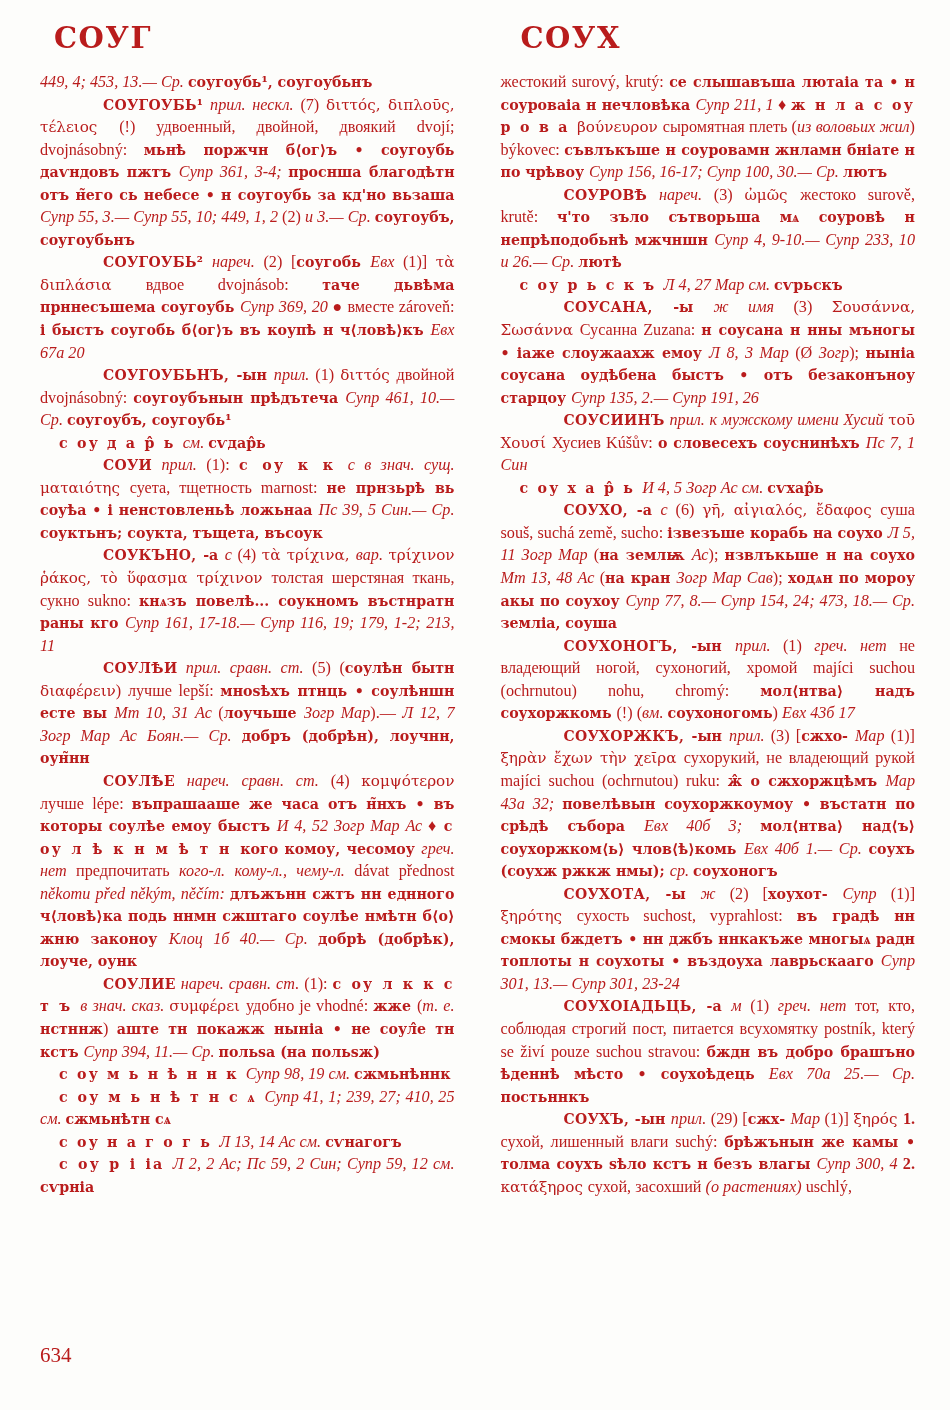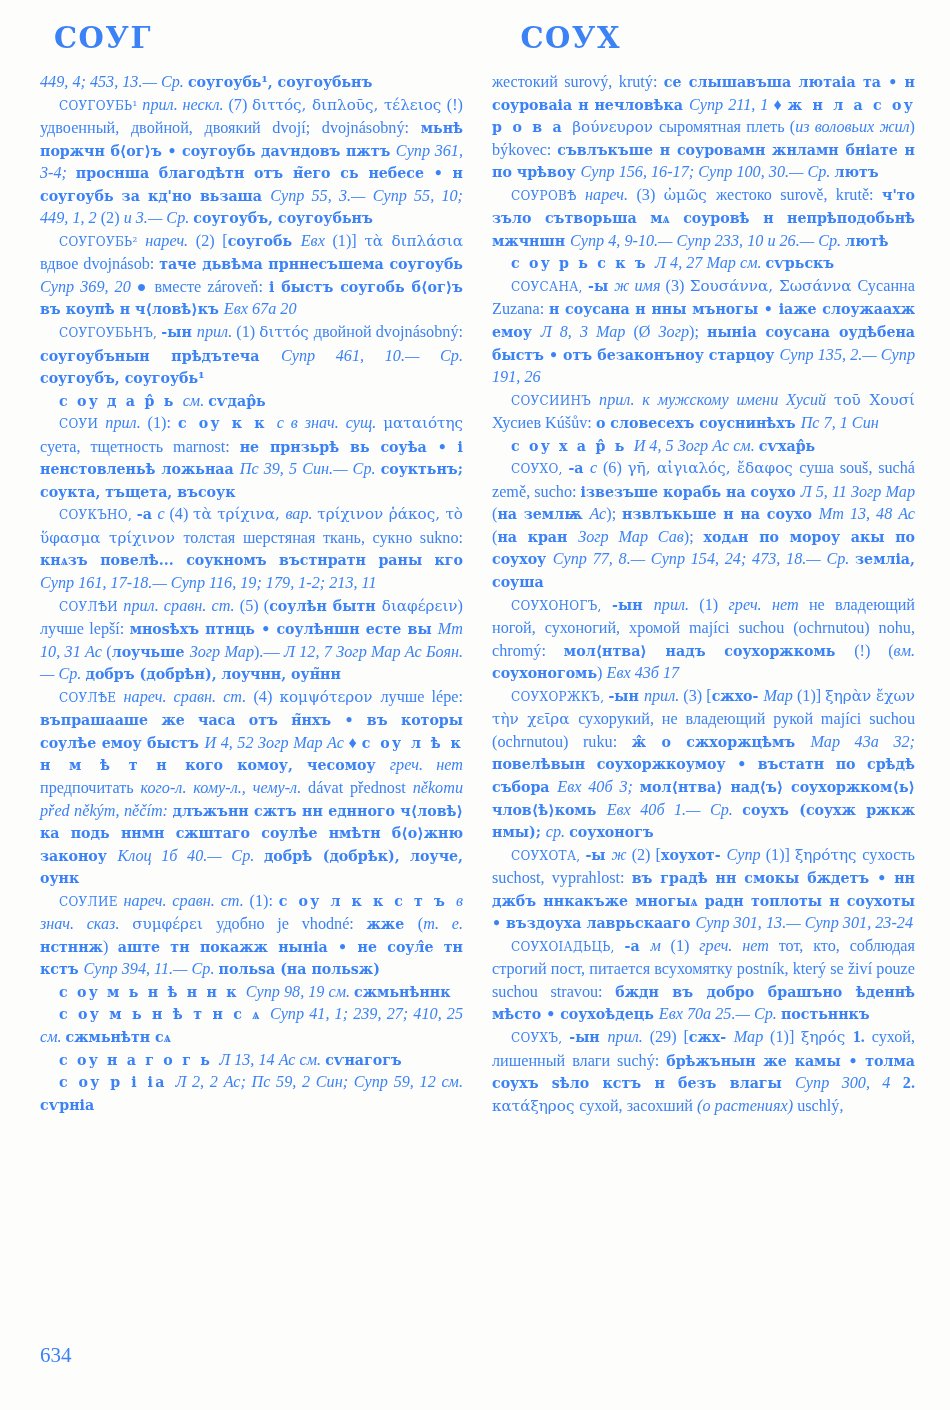--- a/index.html
+++ b/index.html
@@ -1,61 +1,62 @@
 <!DOCTYPE html>
 <html><head>
 <meta charset="utf-8">
 <style>
   html,body { margin:0; padding:0; background:#e8e8e4; }
   .page {
     position:relative;
     width:950px; height:1410px;
     margin:0 auto;
     background:#fdfdfb;
-    color:#3b82f6;
+    color:#b91c1c;
     overflow:hidden;
   }
   .running-heads {
     display:flex;
     padding:20px 35px 0 40px;
   }
   .rh-half { flex:1; }
   .running-head {
     font-family:"DejaVu Serif", serif;
     font-weight:bold;
     font-size:29px;
     letter-spacing:1.5px;
     line-height:36px;
   }
   .rh-half.left .running-head { margin-left:14px; }
   .rh-half.right .running-head { margin-left:43px; }
   .columns {
     display:flex;
-    gap:29px;
+    gap:46px;
     padding:15px 35px 0 40px;
     height:1272px;
     overflow:hidden;
   }
   .col {
     width:423px;
     font-family:"Liberation Serif", serif;
     font-size:16.2px;
     line-height:22.55px;
     text-align:justify;
   }
   p.para { margin:0; }
   p.para.indent { text-indent:19px; }
   .plain { font-family:"Liberation Serif", serif; }
   .ital  { font-family:"Liberation Serif", serif; font-style:italic; }
   .bold  { font-family:"Liberation Serif", serif; font-weight:bold; }
   .head  {
     font-family:"DejaVu Serif", serif;
-    font-weight:normal;
-    font-size:12px;
+    font-weight:bold;
+    font-size:14px;
     letter-spacing:0.3px;
+    margin-left:44px;
   }
   .slav  {
     font-family:"DejaVu Serif", serif;
     font-weight:bold;
     font-size:14.2px;
   }
   .slavsp {
     font-family:"DejaVu Serif", serif;
     font-weight:bold;
     font-size:14.2px;

